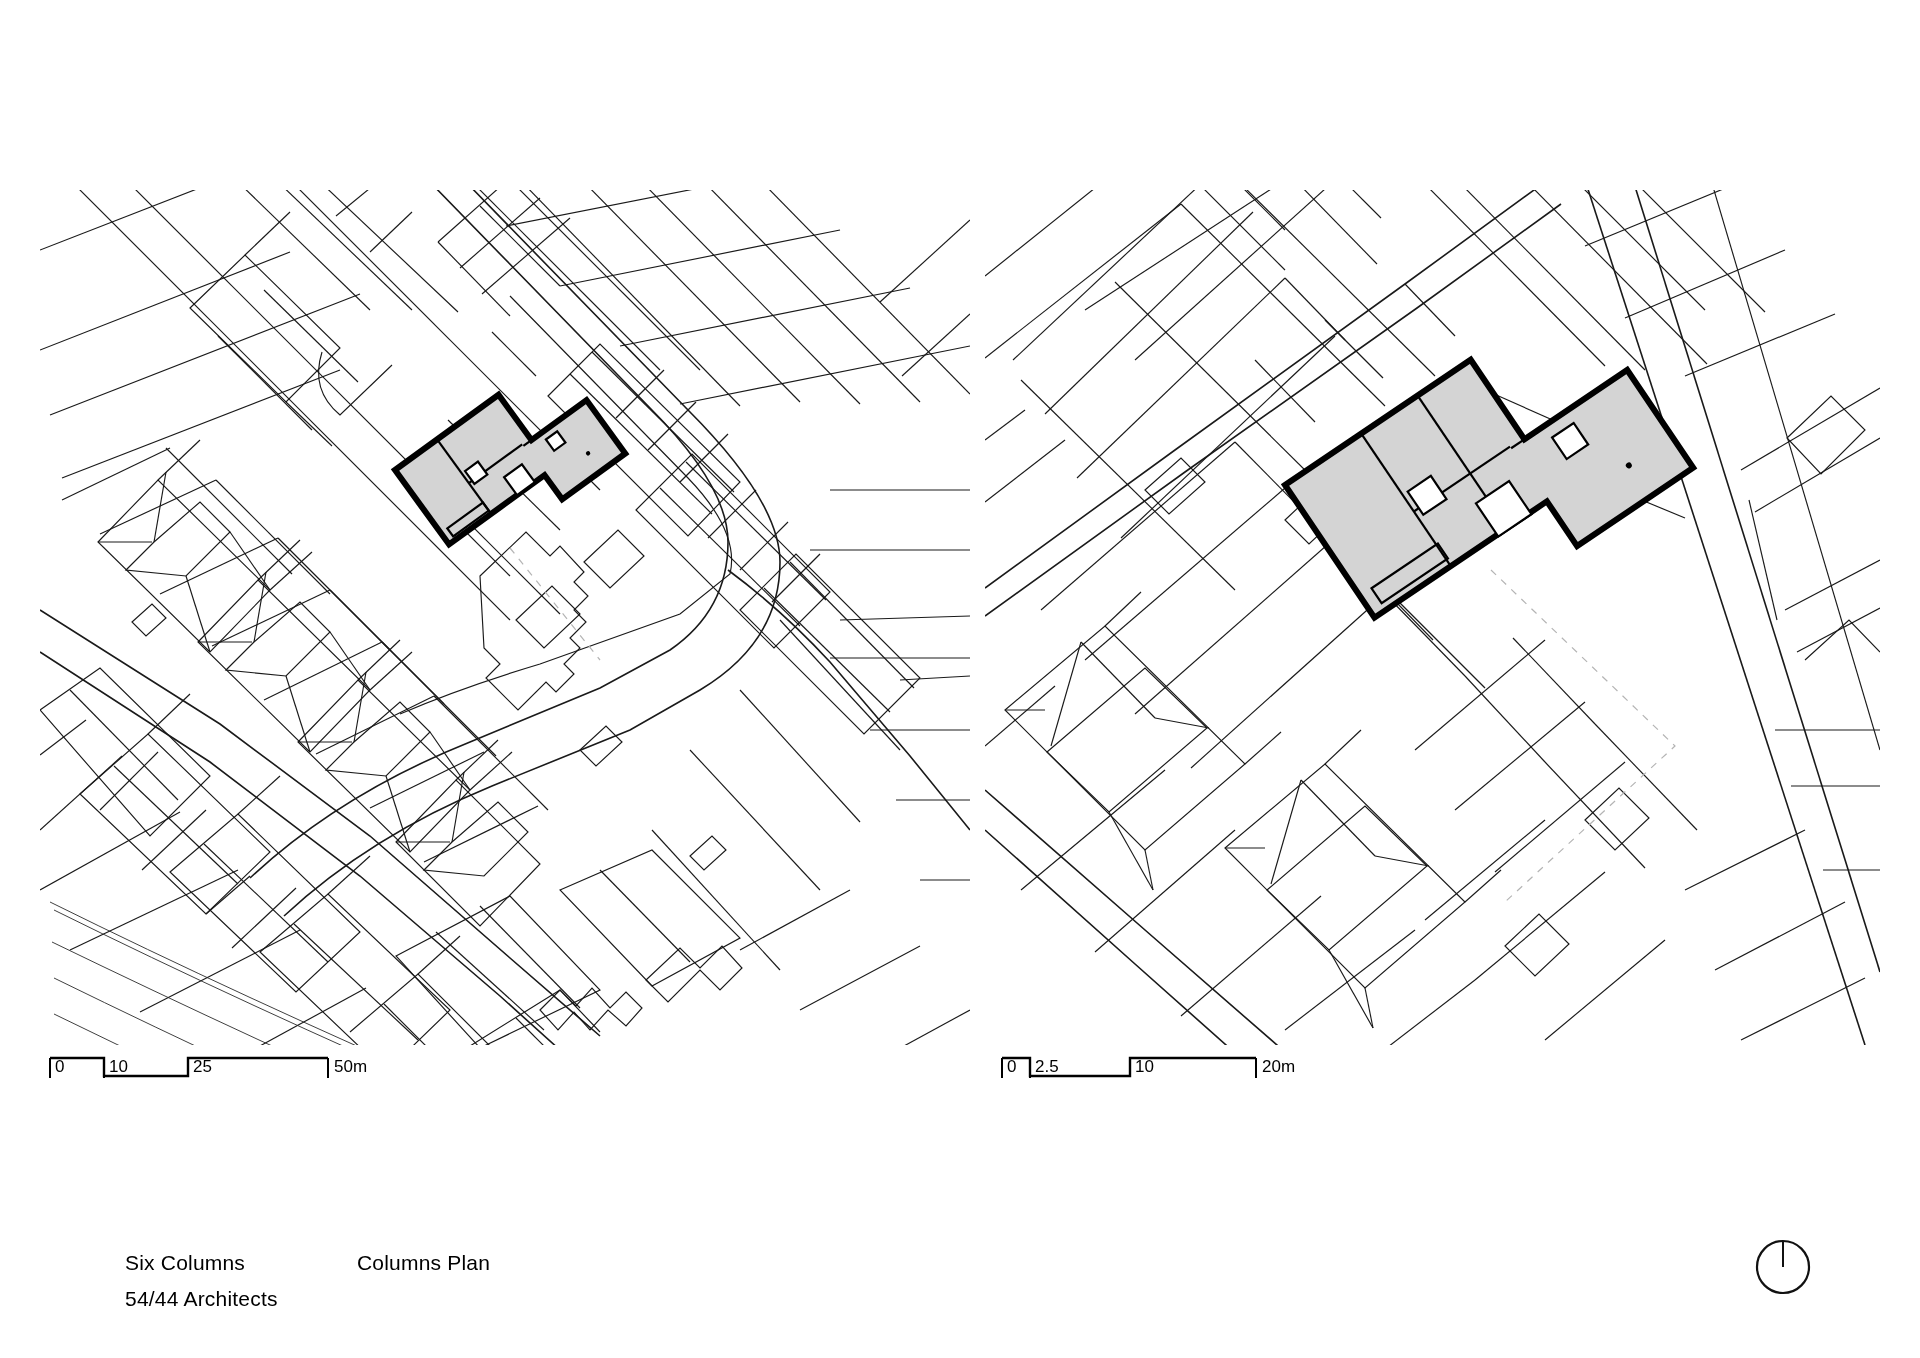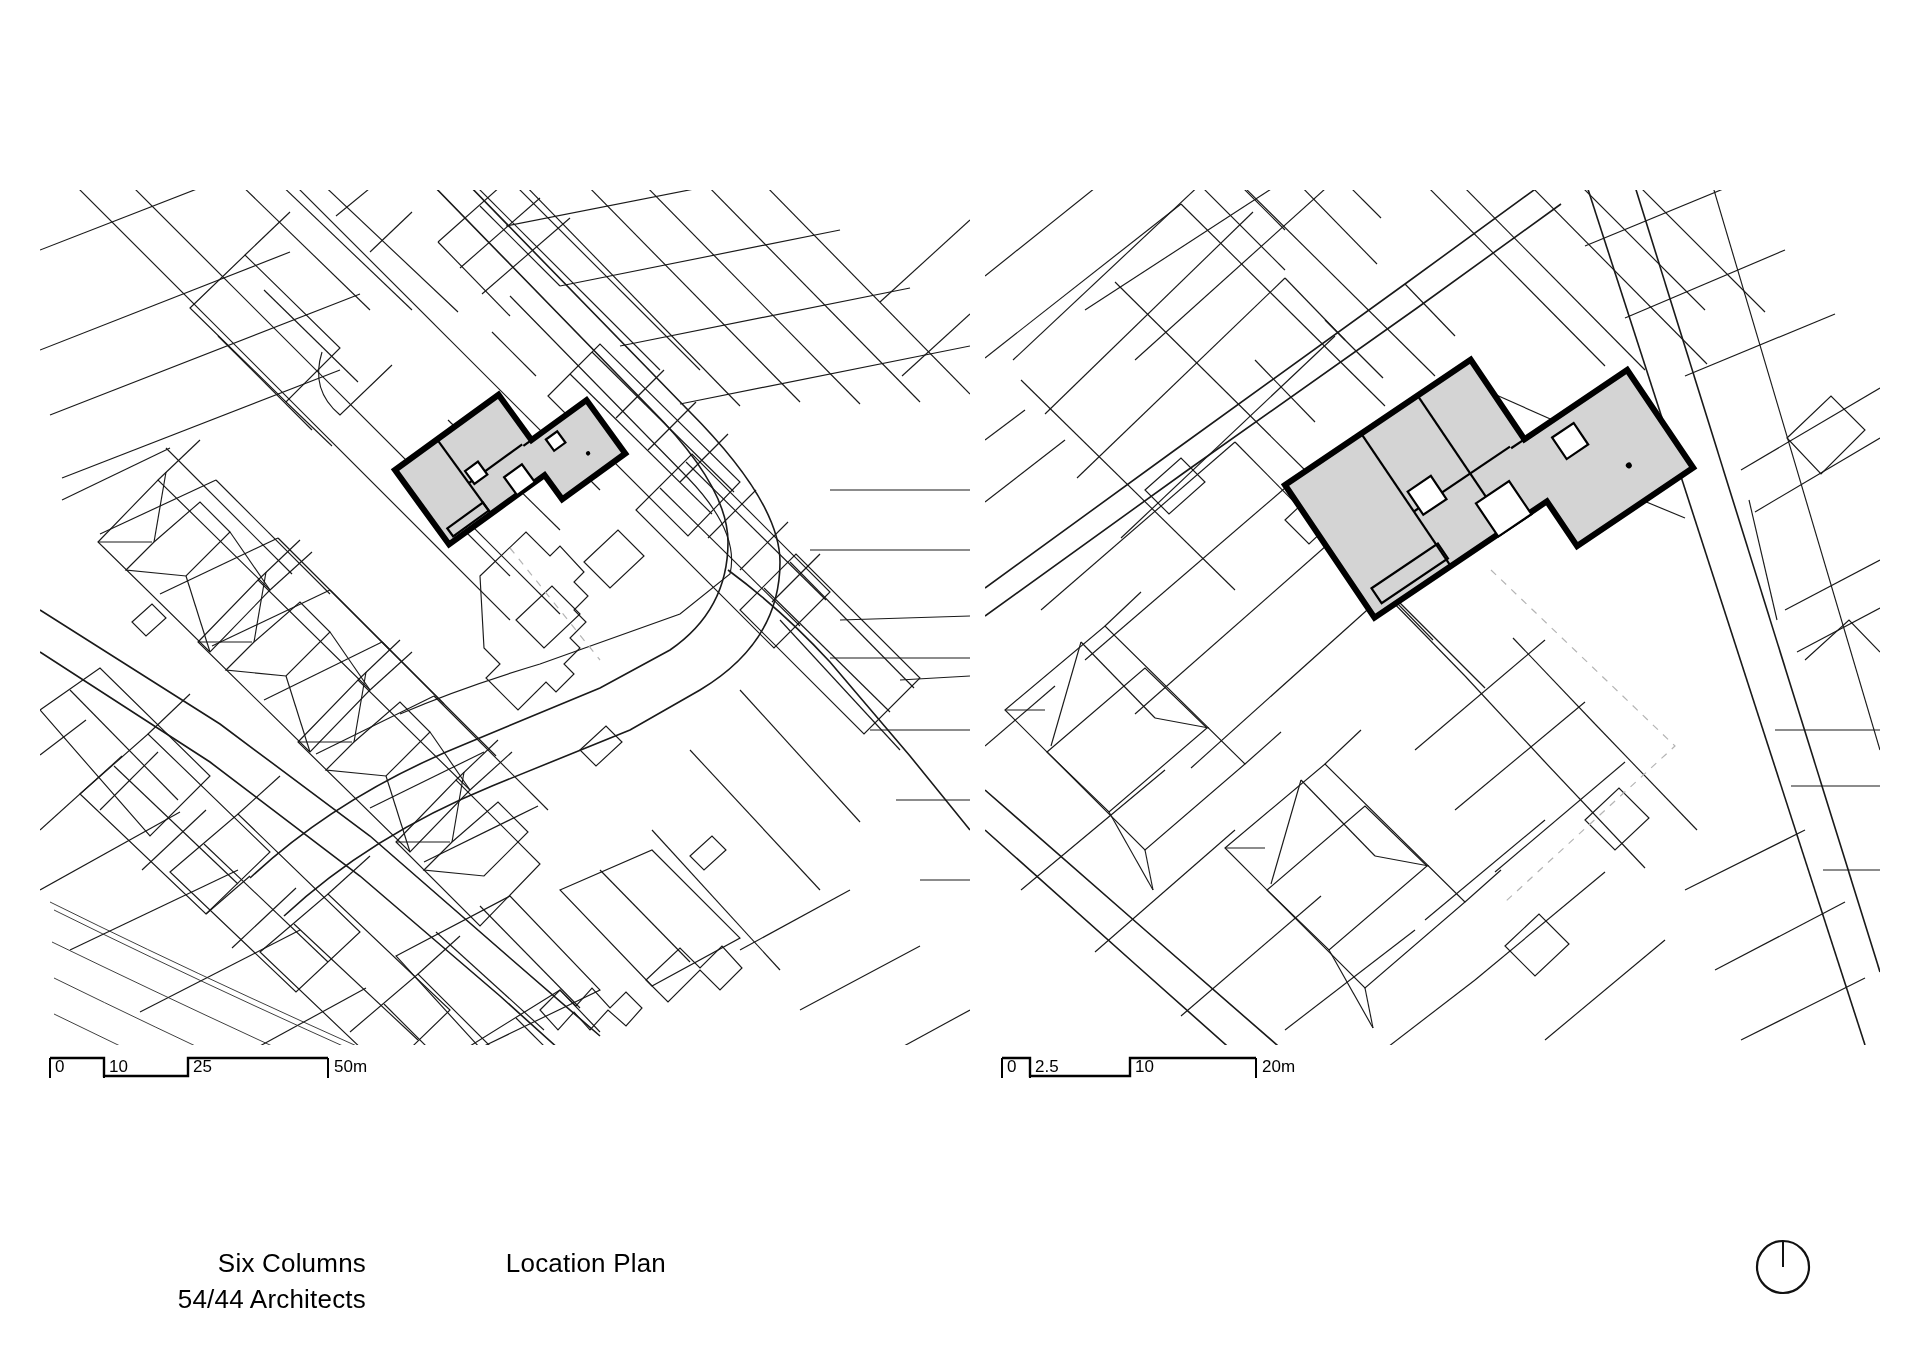--- a/index.html
+++ b/index.html
@@ -51,26 +51,25 @@
   .sb-label {
     font-family: "Liberation Sans", sans-serif;
     font-size: 17px;
     fill: #000000;
     dominant-baseline: hanging;
   }
 
   
   #title-block {
     position: absolute;
-    left: 134px;
+    left: 125px;
     top: 1245px;
-    font-size: 26px;
+    font-size: 21px;
     line-height: 36px;
     letter-spacing: 0.2px;
-    text-align: right;
   }
   .title-row { display: flex; }
   .title-col-project { width: 232px; }
   .title-col-drawing { width: 300px; }
 
   
   #north-point { position: absolute; left: 1752px; top: 1236px; width: 62px; height: 62px; }
   #north-point svg { display: block; }
   .np-circle { fill: none; stroke: #111111; stroke-width: 2.2; }
   .np-needle { stroke: #111111; stroke-width: 2.0; }
@@ -489,21 +488,21 @@
       <text class="sb-label" x="7" y="8">0</text>
       <text class="sb-label" x="35" y="8">2.5</text>
       <text class="sb-label" x="135" y="8">10</text>
       <text class="sb-label" x="262" y="8">20m</text>
     </svg>
   </div>
 
   <div id="title-block">
     <div class="title-row">
       <div class="title-col-project">Six Columns</div>
-      <div class="title-col-drawing">Location Plan</div>
+      <div class="title-col-drawing">Columns Plan</div>
     </div>
     <div class="title-row">
       <div class="title-col-project">54/44 Architects</div>
       <div class="title-col-drawing"></div>
     </div>
   </div>
 
   <div id="north-point">
     <svg width="62" height="62" viewBox="0 0 62 62">
       <circle class="np-circle" cx="31" cy="31" r="26"></circle>

